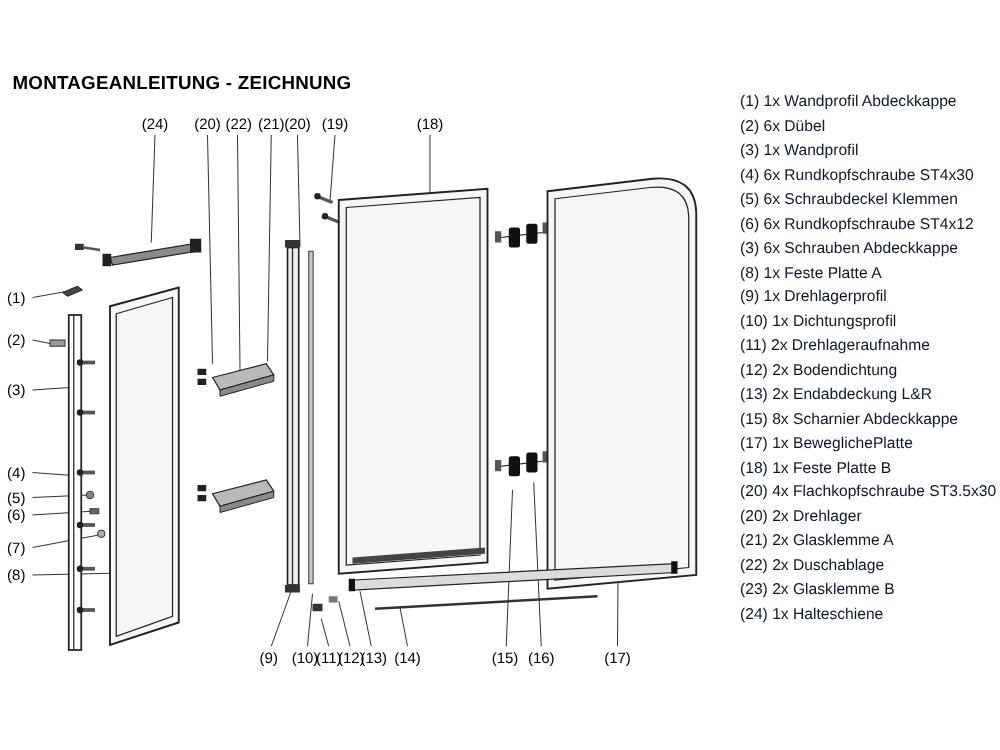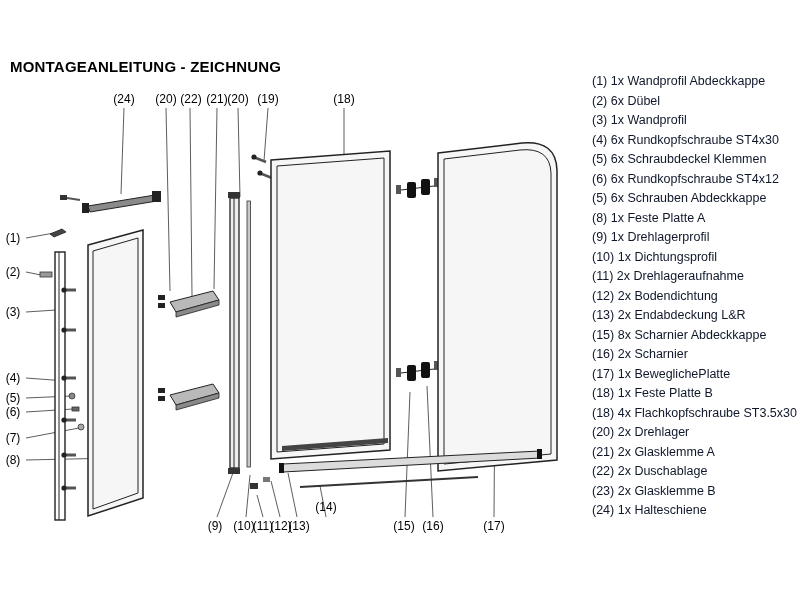--- a/index.html
+++ b/index.html
@@ -184,42 +184,41 @@
 <span class="callout" style="left:13px;top:391px">(5)</span>
 <span class="callout" style="left:13px;top:405px">(6)</span>
 <span class="callout" style="left:13px;top:431px">(7)</span>
 <span class="callout" style="left:13px;top:453px">(8)</span>
 
 <span class="callout" style="left:215px;top:519px">(9)</span>
 <span class="callout" style="left:244px;top:519px">(10)</span>
 <span class="callout" style="left:263px;top:519px">(11)</span>
 <span class="callout" style="left:281px;top:519px">(12)</span>
 <span class="callout" style="left:299px;top:519px">(13)</span>
-<span class="callout" style="left:326px;top:500px">(14)</span>
+<span class="callout" style="left:326px;top:519px">(14)</span>
 <span class="callout" style="left:404px;top:519px">(15)</span>
 <span class="callout" style="left:433px;top:519px">(16)</span>
 <span class="callout" style="left:494px;top:519px">(17)</span>
 
 <div class="parts-list">
   <div class="parts-item">(1) 1x Wandprofil Abdeckkappe</div>
   <div class="parts-item">(2) 6x Dübel</div>
   <div class="parts-item">(3) 1x Wandprofil</div>
   <div class="parts-item">(4) 6x Rundkopfschraube ST4x30</div>
   <div class="parts-item">(5) 6x Schraubdeckel Klemmen</div>
   <div class="parts-item">(6) 6x Rundkopfschraube ST4x12</div>
-  <div class="parts-item">(5) 6x Schrauben Abdeckkappe</div>
+  <div class="parts-item">(3) 6x Schrauben Abdeckkappe</div>
   <div class="parts-item">(8) 1x Feste Platte  A</div>
   <div class="parts-item">(9) 1x Drehlagerprofil</div>
   <div class="parts-item">(10) 1x Dichtungsprofil</div>
   <div class="parts-item">(11) 2x Drehlageraufnahme</div>
   <div class="parts-item">(12) 2x Bodendichtung</div>
   <div class="parts-item">(13) 2x Endabdeckung L&amp;R</div>
   <div class="parts-item">(15) 8x Scharnier Abdeckkappe</div>
-  <div class="parts-item">(16) 2x Scharnier</div>
   <div class="parts-item">(17) 1x BeweglichePlatte</div>
   <div class="parts-item">(18) 1x Feste Platte B</div>
-  <div class="parts-item">(18) 4x Flachkopfschraube ST3.5x30</div>
+  <div class="parts-item">(20) 4x Flachkopfschraube ST3.5x30</div>
   <div class="parts-item">(20) 2x Drehlager</div>
   <div class="parts-item">(21) 2x Glasklemme A</div>
   <div class="parts-item">(22) 2x Duschablage</div>
   <div class="parts-item">(23) 2x Glasklemme B</div>
   <div class="parts-item">(24) 1x Halteschiene</div>
 </div>
 
 </body></html>

